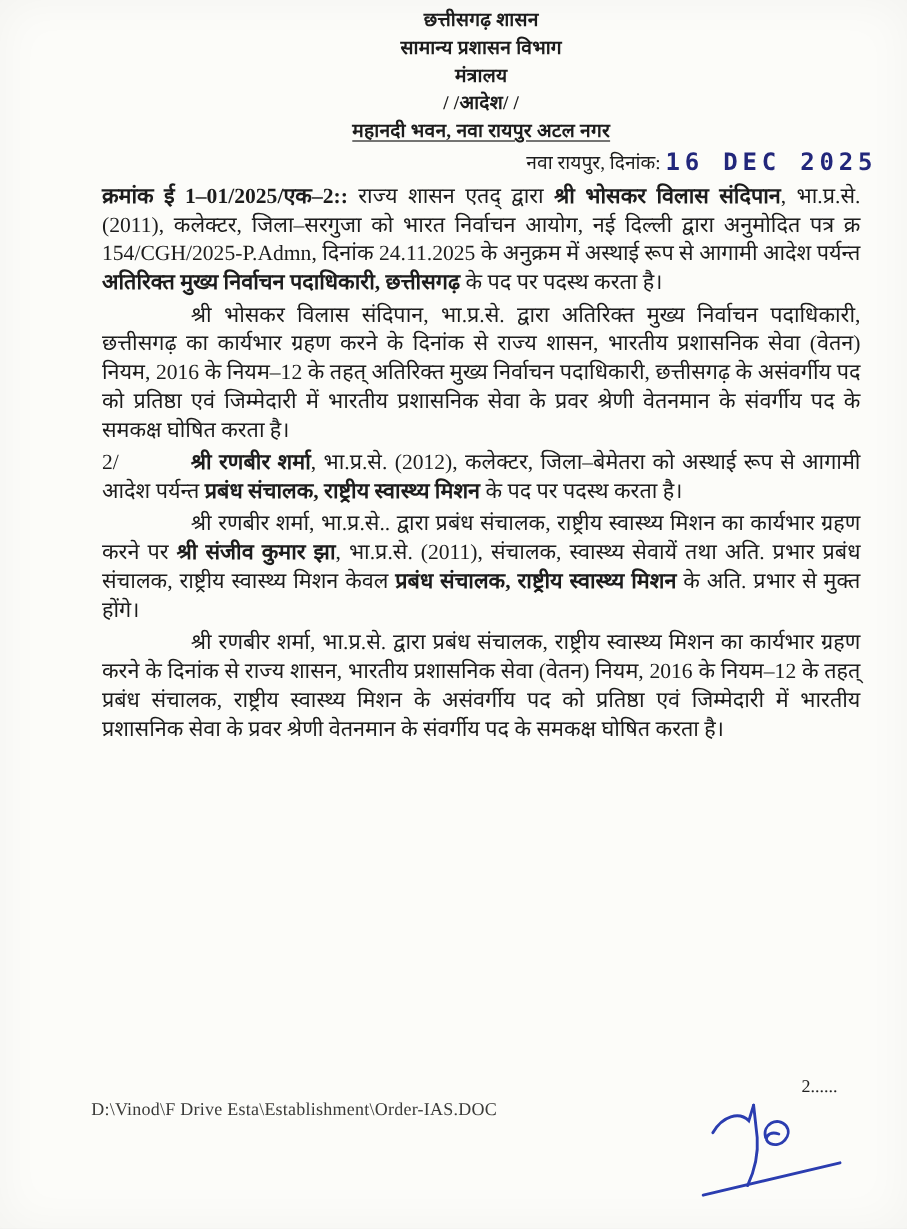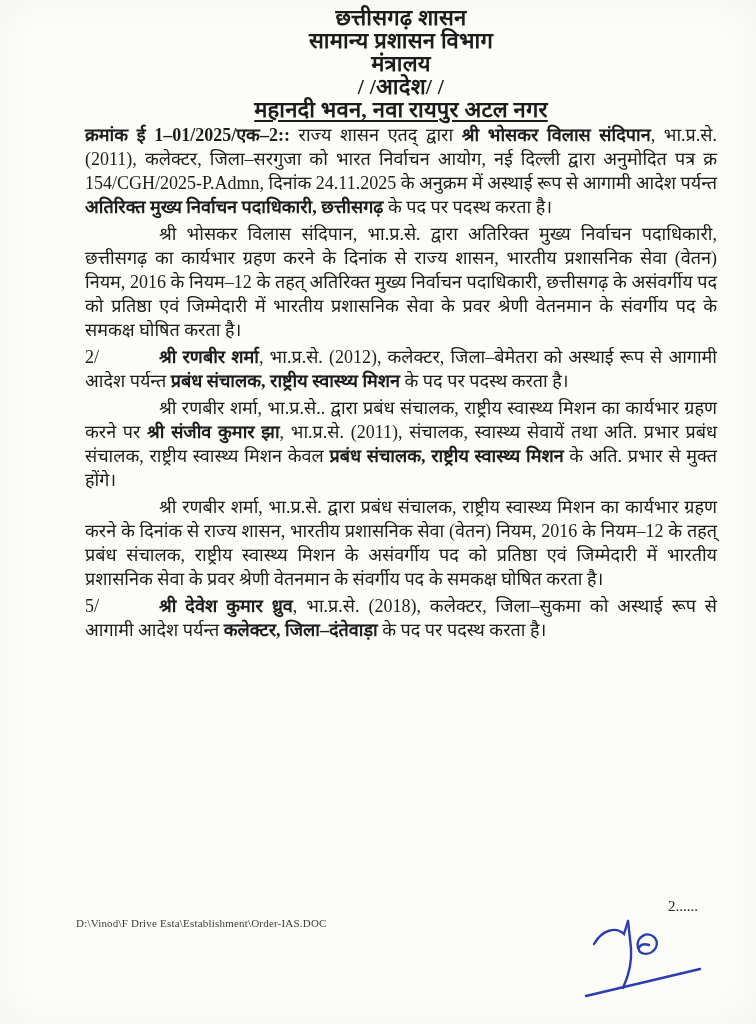--- a/index.html
+++ b/index.html
@@ -16,21 +16,21 @@
     color:#1c1c1c;
     box-shadow:inset 0 0 40px rgba(0,0,0,0.04);
   }
   .content{
     position:absolute;
     left:85px;top:6px;width:632px;
   }
   .hdr{ text-align:center; }
   .hdr-line{
     font-weight:bold;
-    font-size:22px;
+    font-size:16px;
     line-height:23px;
     letter-spacing:0.2px;
   }
   .hdr-line.address{
     text-decoration:underline;
     text-underline-offset:3px;
   }
   .dateline{
     text-align:right;
     margin-top:2px;
@@ -57,21 +57,21 @@
   .para.indent{ text-indent:74px; }
   .num{
     display:inline-block;
     width:74px;
     font-weight:normal;
   }
   .para b{ font-weight:bold; }
   .filepath{
     position:absolute;
     left:76px;top:917px;
-    font-size:11px;
+    font-size:15px;
     color:#3a3a38;
     letter-spacing:0.2px;
   }
   .pageref{
     position:absolute;
     right:58px;top:898px;
     font-size:15px;
     color:#222;
   }
   .signature{
@@ -87,28 +87,31 @@
   <div class="content">
 
     <div class="hdr">
       <div class="hdr-line">छत्तीसगढ़ शासन</div>
       <div class="hdr-line">सामान्य प्रशासन विभाग</div>
       <div class="hdr-line">मंत्रालय</div>
       <div class="hdr-line">/ /आदेश/ /</div>
       <div class="hdr-line address">महानदी भवन, नवा रायपुर अटल नगर</div>
     </div>
 
+    <div class="dateline">
+      <span>नवा रायपुर, दिनांक:</span>
+      <span class="date-stamp">16 DEC 2025</span>
+    </div>
 
     <div class="body-text">
         <p class="para"><b>क्रमांक ई 1–01/2025/एक–2:: </b><span>राज्य शासन एतद् द्वारा </span><b>श्री भोसकर विलास संदिपान</b><span>, भा.प्र.से. (2011), कलेक्टर, जिला–सरगुजा को भारत निर्वाचन आयोग, नई दिल्ली द्वारा अनुमोदित पत्र क्र 154/CGH/2025-P.Admn, दिनांक 24.11.2025 के अनुक्रम में अस्थाई रूप से आगामी आदेश पर्यन्त </span><b>अतिरिक्त मुख्य निर्वाचन पदाधिकारी, छत्तीसगढ़</b><span> के पद पर पदस्थ करता है।</span></p>
         <p class="para indent"><span>श्री भोसकर विलास संदिपान, भा.प्र.से. द्वारा अतिरिक्त मुख्य निर्वाचन पदाधिकारी, छत्तीसगढ़ का कार्यभार ग्रहण करने के दिनांक से राज्य शासन, भारतीय प्रशासनिक सेवा (वेतन) नियम, 2016 के नियम–12 के तहत् अतिरिक्त मुख्य निर्वाचन पदाधिकारी, छत्तीसगढ़ के असंवर्गीय पद को प्रतिष्ठा एवं जिम्मेदारी में भारतीय प्रशासनिक सेवा के प्रवर श्रेणी वेतनमान के संवर्गीय पद के समकक्ष घोषित करता है।</span></p>
         <p class="para"><span class="num">2/</span><b>श्री रणबीर शर्मा</b><span>, भा.प्र.से. (2012), कलेक्टर, जिला–बेमेतरा को अस्थाई रूप से आगामी आदेश पर्यन्त </span><b>प्रबंध संचालक, राष्ट्रीय स्वास्थ्य मिशन</b><span> के पद पर पदस्थ करता है।</span></p>
         <p class="para indent"><span>श्री रणबीर शर्मा, भा.प्र.से.. द्वारा प्रबंध संचालक, राष्ट्रीय स्वास्थ्य मिशन का कार्यभार ग्रहण करने पर </span><b>श्री संजीव कुमार झा</b><span>, भा.प्र.से. (2011), संचालक, स्वास्थ्य सेवायें तथा अति. प्रभार प्रबंध संचालक, राष्ट्रीय स्वास्थ्य मिशन केवल </span><b>प्रबंध संचालक, राष्ट्रीय स्वास्थ्य मिशन</b><span> के अति. प्रभार से मुक्त होंगे।</span></p>
         <p class="para indent"><span>श्री रणबीर शर्मा, भा.प्र.से. द्वारा प्रबंध संचालक, राष्ट्रीय स्वास्थ्य मिशन का कार्यभार ग्रहण करने के दिनांक से राज्य शासन, भारतीय प्रशासनिक सेवा (वेतन) नियम, 2016 के नियम–12 के तहत् प्रबंध संचालक, राष्ट्रीय स्वास्थ्य मिशन के असंवर्गीय पद को प्रतिष्ठा एवं जिम्मेदारी में भारतीय प्रशासनिक सेवा के प्रवर श्रेणी वेतनमान के संवर्गीय पद के समकक्ष घोषित करता है।</span></p>
-        <p class="para"><span class="num">5/</span><b>श्री देवेश कुमार ध्रुव</b><span>, भा.प्र.से. (2018), कलेक्टर, जिला–सुकमा को अस्थाई रूप से आगामी आदेश पर्यन्त </span><b>कलेक्टर, जिला–दंतेवाड़ा</b><span> के पद पर पदस्थ करता है।</span></p>
       </div>
   </div>
 
   <div class="filepath">D:\Vinod\F Drive Esta\Establishment\Order-IAS.DOC</div>
   <div class="pageref">2......</div>
 
   <svg class="signature" viewBox="0 0 130 95">
     <g fill="none" stroke="#2b3db0" stroke-width="2.4" stroke-linecap="round">
       <path d="M14 32 C22 18, 36 14, 44 22 L48 9"></path>
       <path d="M48 9 L51 36 C52 50, 49 63, 43 76"></path>

